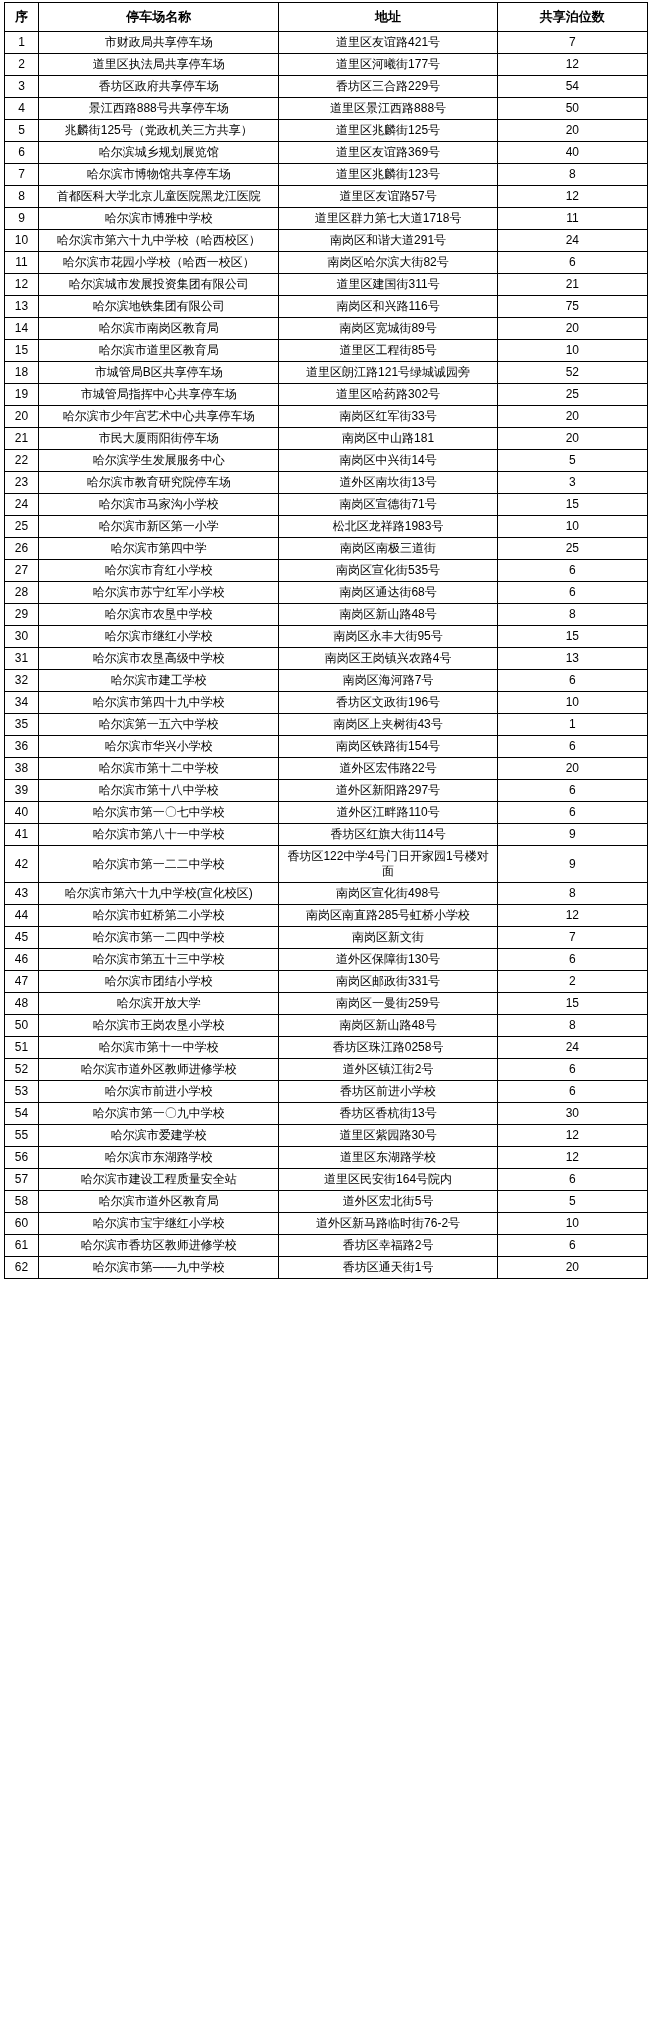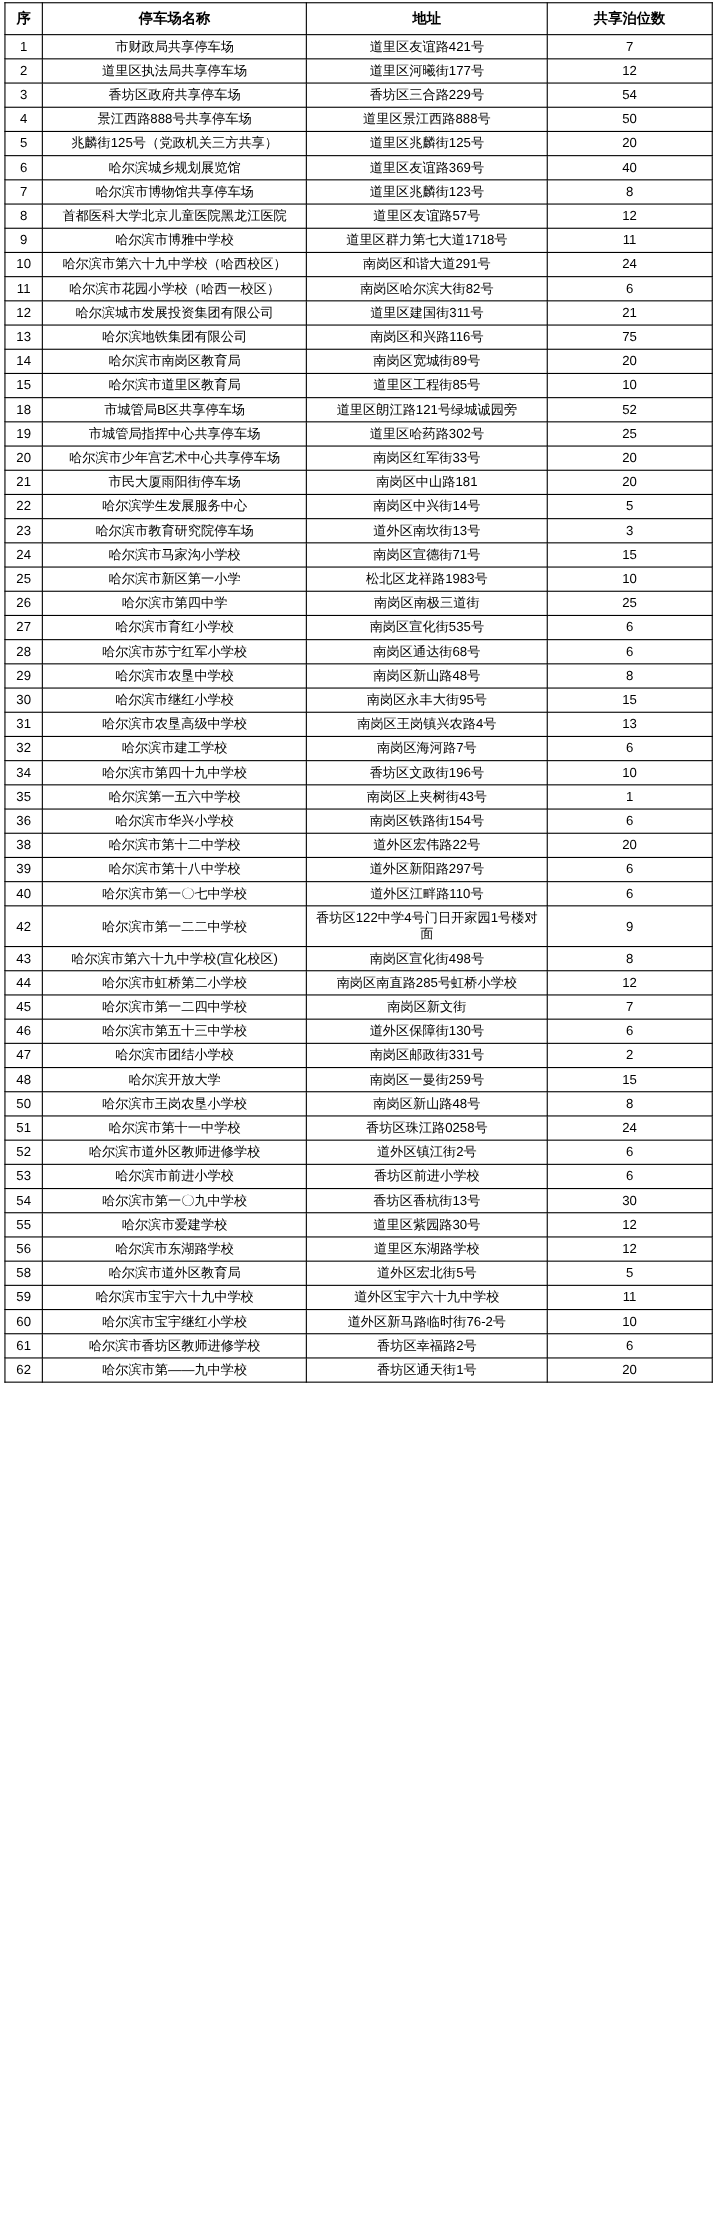--- a/index.html
+++ b/index.html
@@ -275,20 +275,26 @@
           <td class="addr">道外区新阳路297号</td>
           <td class="slots">6</td>
         </tr>
         <tr>
           <td class="idx">40</td>
           <td class="name">哈尔滨市第一〇七中学校</td>
           <td class="addr">道外区江畔路110号</td>
           <td class="slots">6</td>
         </tr>
         <tr>
+          <td class="idx">41</td>
+          <td class="name">哈尔滨市第八十一中学校</td>
+          <td class="addr">香坊区红旗大街114号</td>
+          <td class="slots">9</td>
+        </tr>
+        <tr>
           <td class="idx">42</td>
           <td class="name">哈尔滨市第一二二中学校</td>
           <td class="addr">香坊区122中学4号门日开家园1号楼对面</td>
           <td class="slots">9</td>
         </tr>
         <tr>
           <td class="idx">43</td>
           <td class="name">哈尔滨市第六十九中学校(宣化校区)</td>
           <td class="addr">南岗区宣化街498号</td>
           <td class="slots">8</td>
@@ -359,30 +365,30 @@
           <td class="addr">道里区紫园路30号</td>
           <td class="slots">12</td>
         </tr>
         <tr>
           <td class="idx">56</td>
           <td class="name">哈尔滨市东湖路学校</td>
           <td class="addr">道里区东湖路学校</td>
           <td class="slots">12</td>
         </tr>
         <tr>
+          <td class="idx">57</td>
+          <td class="name">哈尔滨市建设工程质量安全站</td>
+          <td class="addr">道里区民安街164号院内</td>
+          <td class="slots">6</td>
+        </tr>
+        <tr>
           <td class="idx">58</td>
           <td class="name">哈尔滨市道外区教育局</td>
           <td class="addr">道外区宏北街5号</td>
           <td class="slots">5</td>
-        </tr>
-        <tr>
-          <td class="idx">59</td>
-          <td class="name">哈尔滨市宝宇六十九中学校</td>
-          <td class="addr">道外区宝宇六十九中学校</td>
-          <td class="slots">11</td>
         </tr>
         <tr>
           <td class="idx">60</td>
           <td class="name">哈尔滨市宝宇继红小学校</td>
           <td class="addr">道外区新马路临时街76-2号</td>
           <td class="slots">10</td>
         </tr>
         <tr>
           <td class="idx">61</td>
           <td class="name">哈尔滨市香坊区教师进修学校</td>

